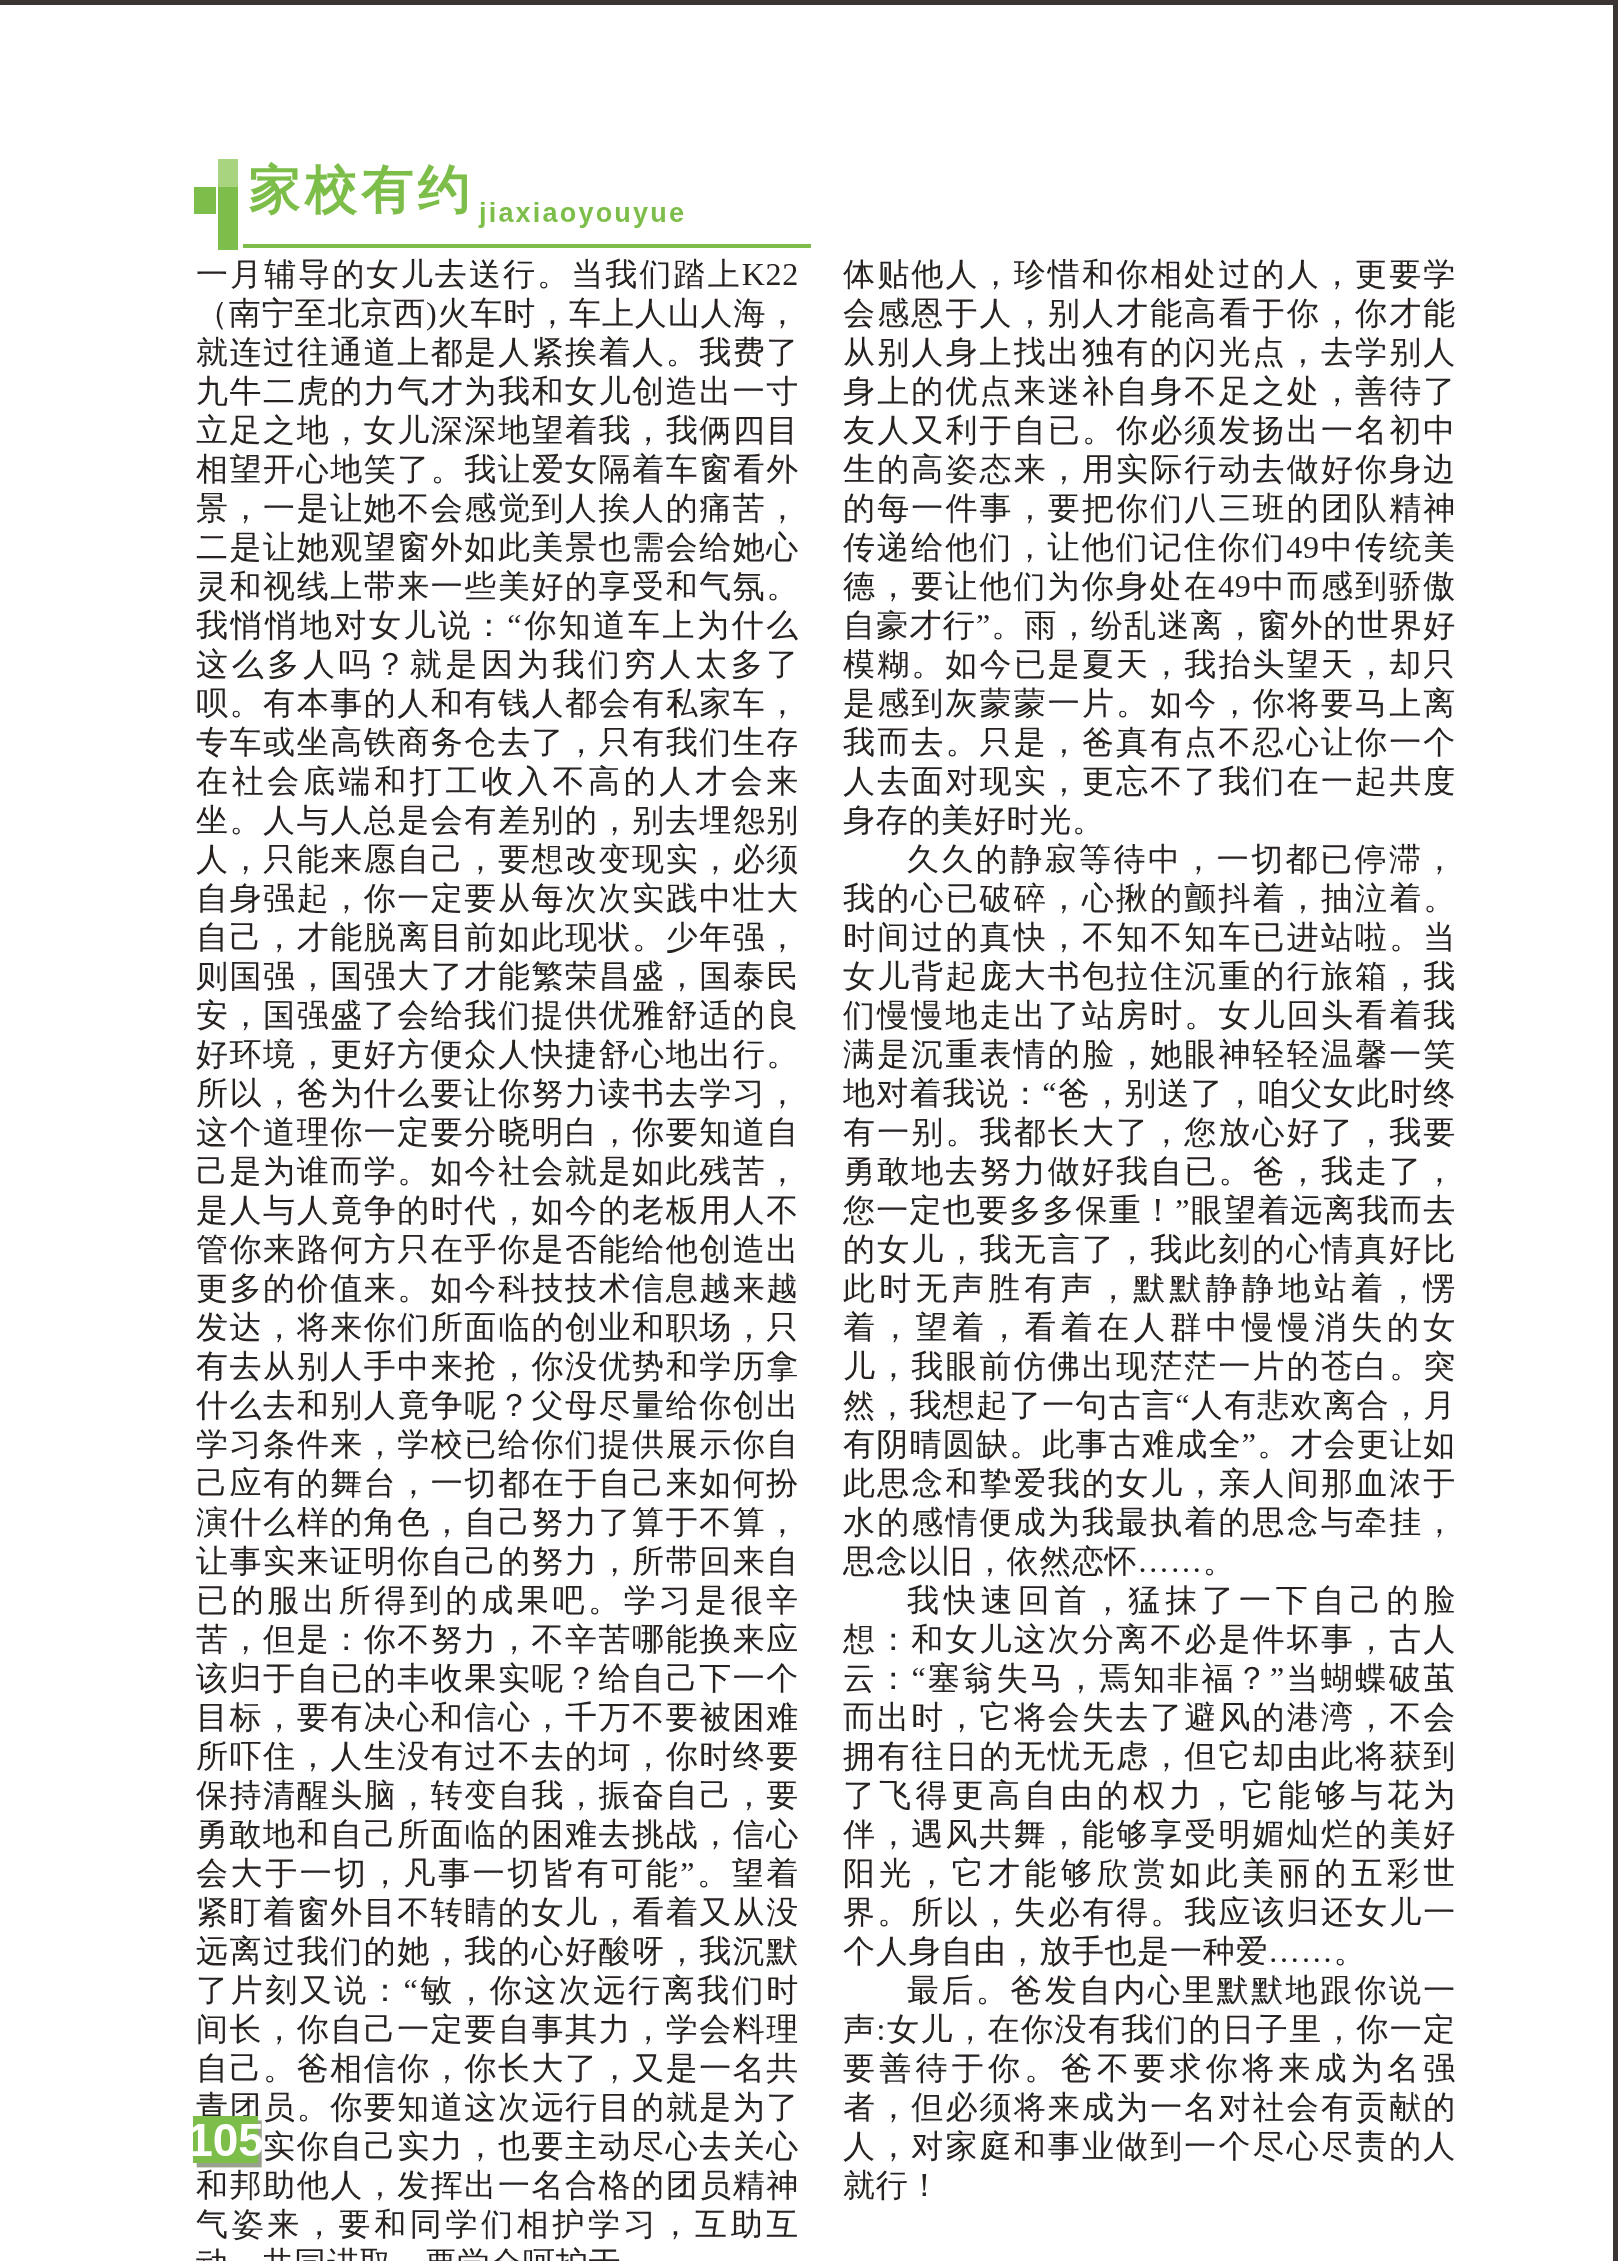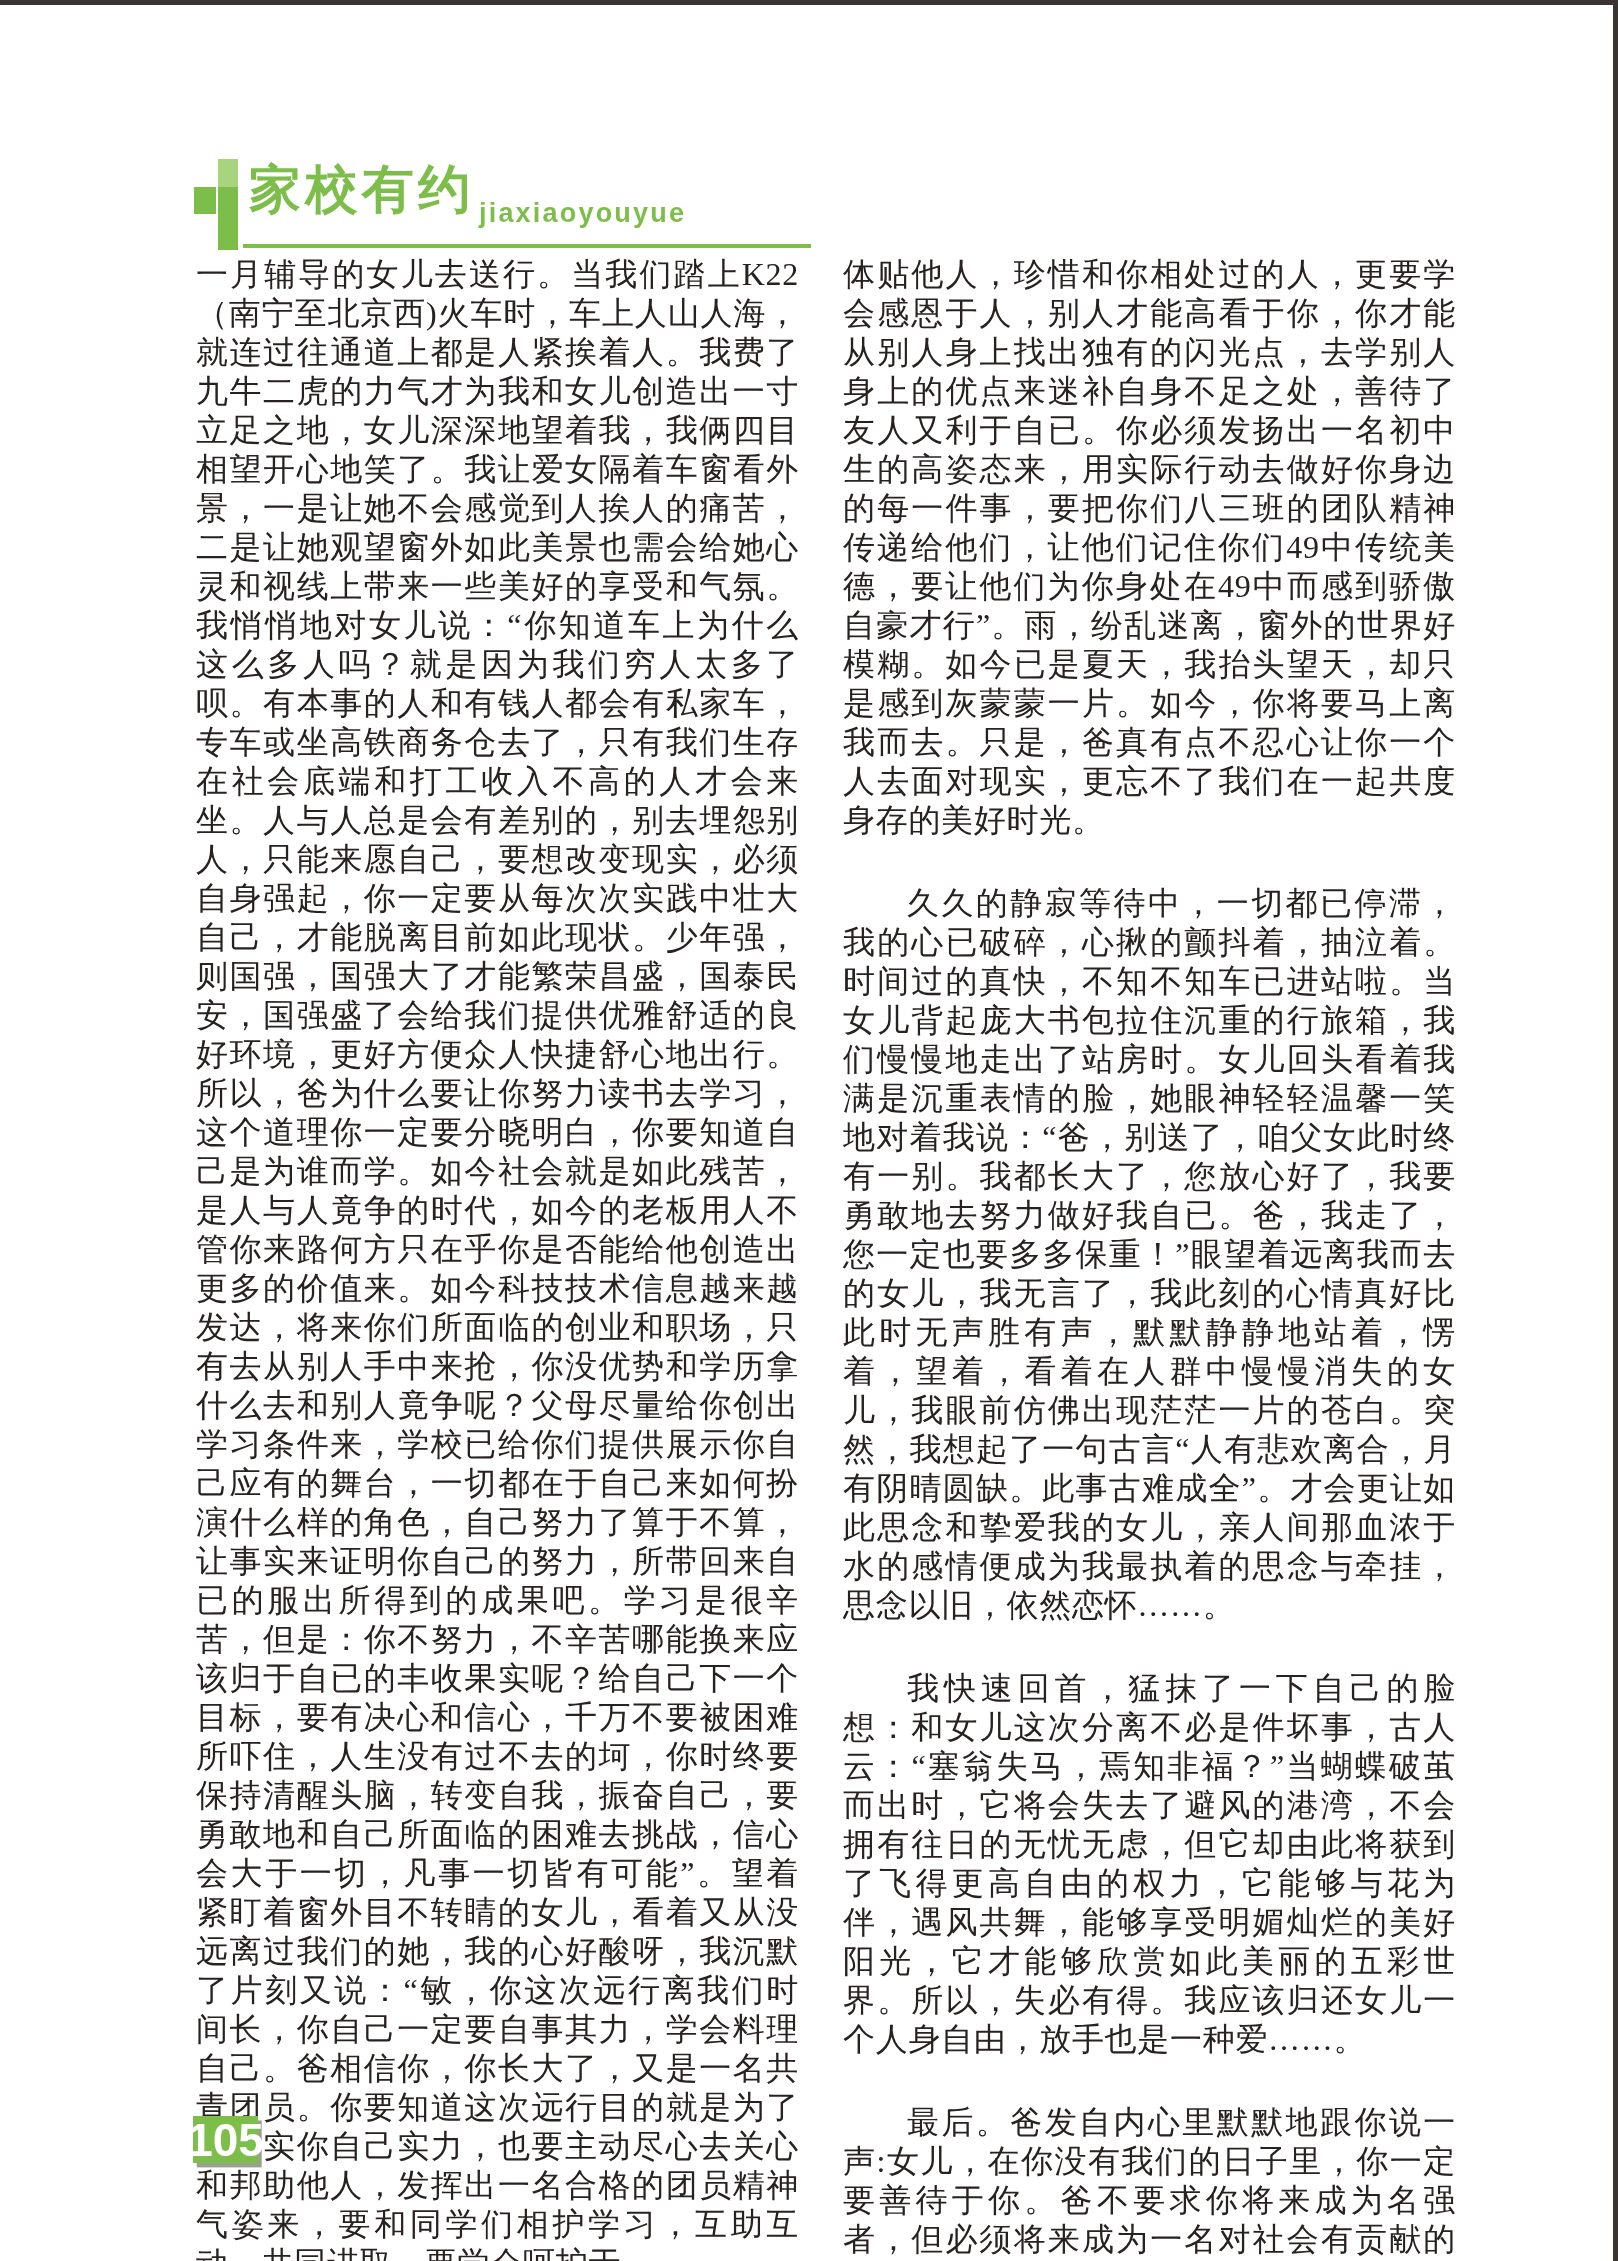--- a/index.html
+++ b/index.html
@@ -41,21 +41,21 @@
   }
   
   .col{position:absolute;top:255px;color:#272220;}
   .col p{
     margin:0;padding:0;
     font-size:32px;line-height:39px;
     text-align:justify;
     text-justify:inter-ideograph;
     letter-spacing:0.7px;
   }
-  .col p.indent{text-indent:2em;margin-top:44px;}
+  .col p.indent{text-indent:2em;}
   .col-left{left:196px;width:603px;}
   .col-right{left:843px;width:613px;}
   
   .page-badge{
     position:absolute;left:193px;top:2116px;
     width:65px;height:47px;
     background:#7dbe4a;
     box-shadow:3.7px 4.4px 0 #9aa08e;
     color:#ffffff;
     font-family:"Liberation Sans","DejaVu Sans",sans-serif;

